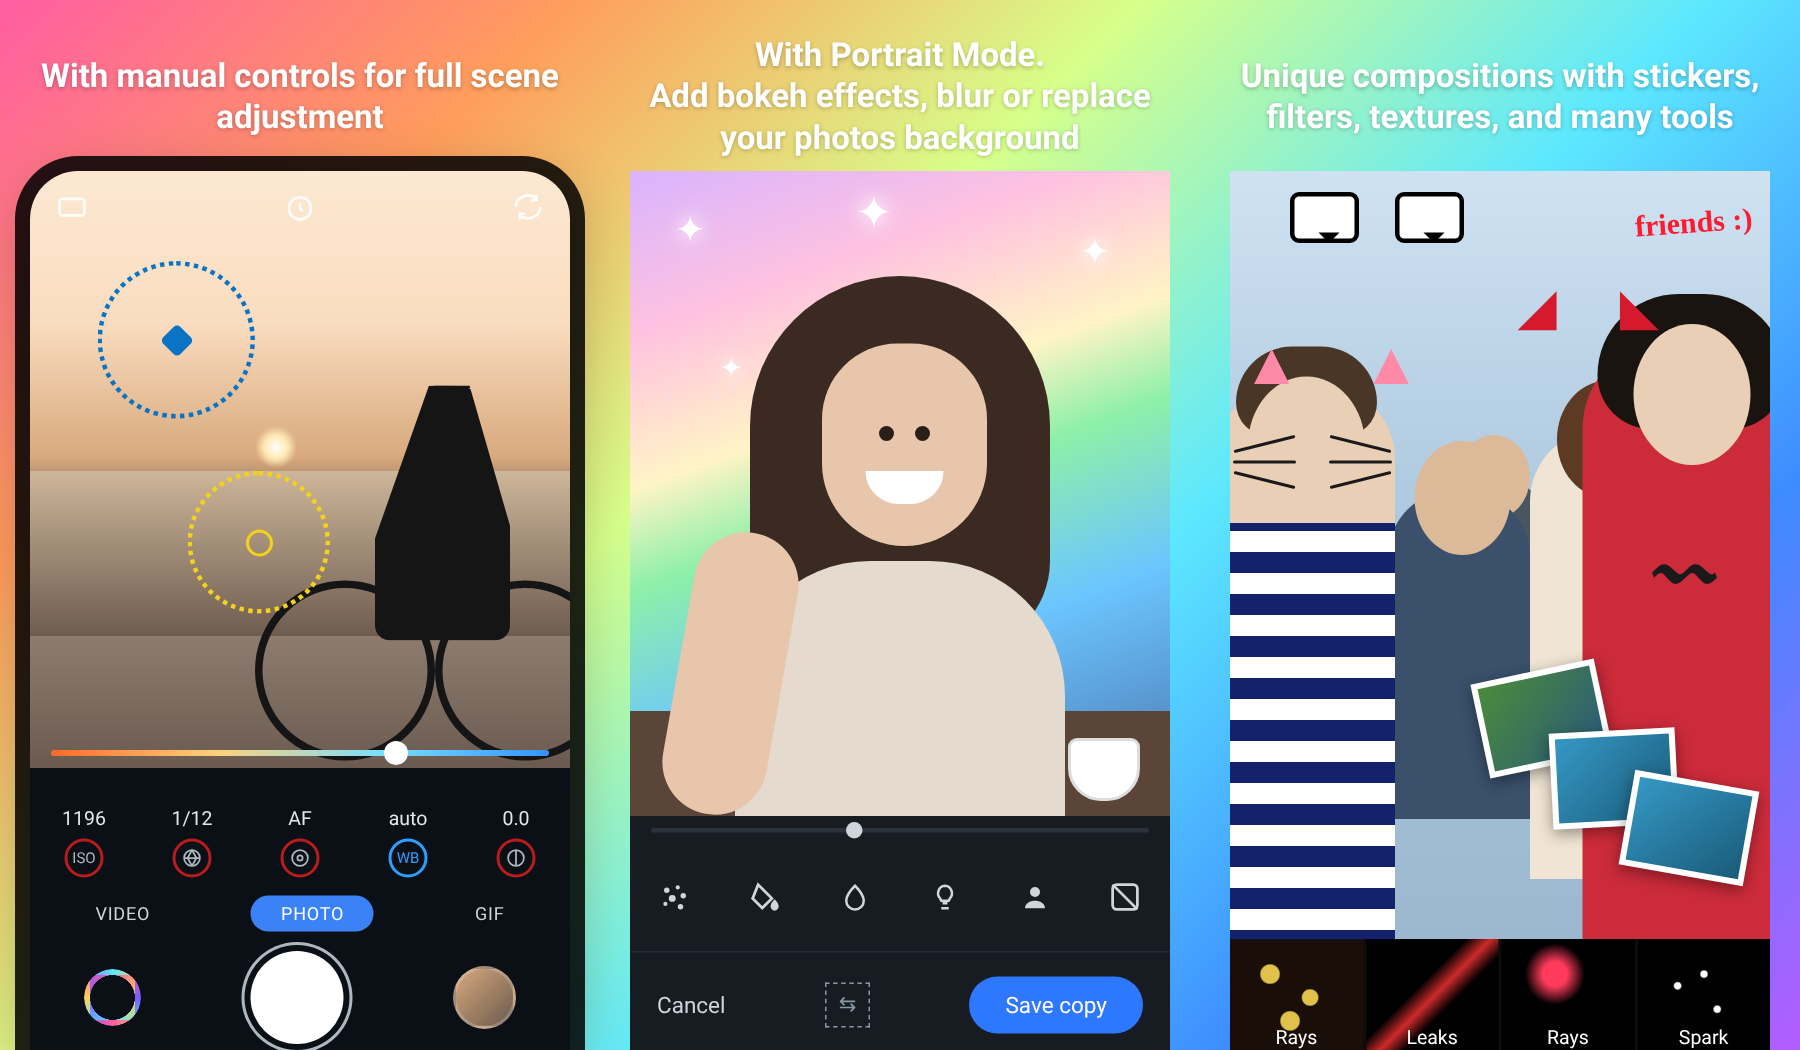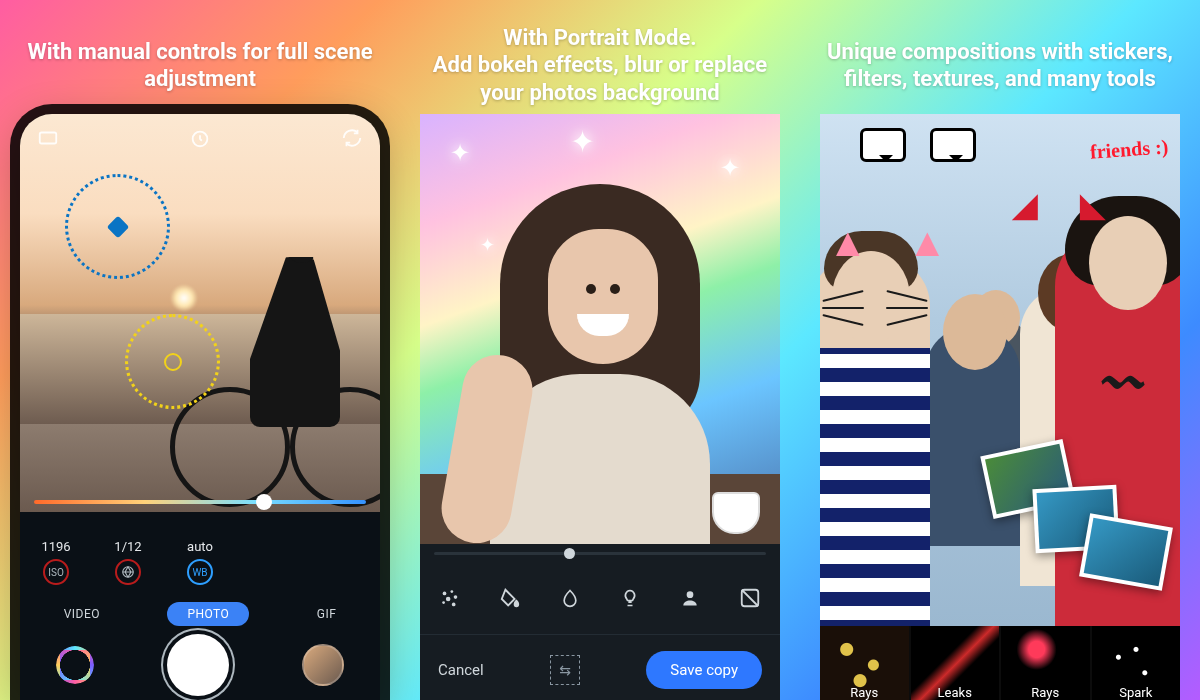--- a/index.html
+++ b/index.html
@@ -31,21 +31,21 @@
 .fr1::after{content:"";position:absolute;left:50%;top:50%;width:16px;height:16px;background:#0a74c4;border-radius:3px;transform:translate(-50%,-50%) rotate(45deg);}
 .fr2{left:105px;top:200px;width:95px;height:95px;border:3px dotted #f2d21a;}
 .fr2::after{content:"";position:absolute;left:50%;top:50%;width:14px;height:14px;border:2px solid #f2d21a;border-radius:50%;transform:translate(-50%,-50%);}
 .temp-bar{position:absolute;left:14px;right:14px;bottom:8px;height:4px;border-radius:2px;background:linear-gradient(90deg,#ff6a2a,#ffd27a,#7adfff,#3592ff);}
 .temp-dot{position:absolute;bottom:4px;left:66%;width:12px;height:12px;border-radius:50%;background:#fff;box-shadow:0 0 0 2px #fff;}
 .cam-ctrl{background:#0a1016;height:80px;display:grid;grid-template-columns:repeat(5,1fr);color:#fff;font-size:12px;}
 .cc{display:flex;flex-direction:column;align-items:center;justify-content:center;gap:5px;}
 .cc .v{font-size:13px;color:#e4e7ea;margin-top:20px;}
 .cc .ico{width:26px;height:26px;border:2px solid #b91c1c;border-radius:50%;display:flex;align-items:center;justify-content:center;font-size:10px;color:#aeb8bf;}
 .cc.active .ico{border-color:#2e9fff;color:#2e9fff;}
-.mode-row{background:#0a1016;height:34px;display:flex;align-items:flex-end;justify-content:space-around;color:#cfd6db;font-size:12px;letter-spacing:.5px;}
+.mode-row{background:#0a1016;height:34px;display:flex;align-items:center;justify-content:space-around;color:#cfd6db;font-size:12px;letter-spacing:.5px;}
 .mode-row .m{padding:5px 20px;border-radius:14px;}
 .mode-row .m.active{background:#3b82f6;color:#fff;}
 .shutter-row{background:#0a1016;height:78px;display:flex;align-items:center;justify-content:space-around;}
 .shutter{width:62px;height:62px;border-radius:50%;background:#fff;box-shadow:0 0 0 4px #0a1016,0 0 0 6px #aeb8bf;}
 .ring-ico{width:38px;height:38px;border-radius:50%;border:4px solid transparent;background:conic-gradient(#ff5da2,#ffcf5c,#5ce8ff,#7a5cff,#ff5da2);-webkit-mask:radial-gradient(circle,transparent 55%,#000 56%);mask:radial-gradient(circle,transparent 55%,#000 56%);}
 .thumb{width:42px;height:42px;border-radius:50%;background:linear-gradient(135deg,#d8a97d,#6b5a4f);border:2px solid #fff3;}
 
 
 .portrait-img{height:430px;background:linear-gradient(160deg,#d9b3ff 0%, #ffc2e0 20%, #fff4c6 38%, #8ef0a8 50%, #6bc5ff 70%, #4a6fa8 100%);position:relative;overflow:hidden;}
 .sparkle{position:absolute;color:#fff;font-size:24px;text-shadow:0 0 12px #fff,0 0 20px #fff;}
@@ -148,23 +148,41 @@
       </div>
       <div class="cc">
         <span class="v">1/12</span>
         <span class="ico">
             <svg width="14" height="14" viewBox="0 0 24 24" fill="none" stroke="currentColor" stroke-width="2">
               <circle cx="12" cy="12" r="9"></circle>
               <path d="M12 3l5 9M12 3l-5 9M3 12h18M7 12l5 9M17 12l-5 9"></path>
             </svg>
           </span>
       </div>
+      <div class="cc">
+        <span class="v">AF</span>
+        <span class="ico">
+            <svg width="14" height="14" viewBox="0 0 24 24" fill="none" stroke="currentColor" stroke-width="2">
+              <circle cx="12" cy="12" r="3"></circle>
+              <circle cx="12" cy="12" r="9"></circle>
+            </svg>
+          </span>
+      </div>
       <div class="cc active">
         <span class="v">auto</span>
         <span class="ico">WB</span>
+      </div>
+      <div class="cc">
+        <span class="v">0.0</span>
+        <span class="ico">
+            <svg width="14" height="14" viewBox="0 0 24 24" fill="none" stroke="currentColor" stroke-width="2">
+              <circle cx="12" cy="12" r="9"></circle>
+              <path d="M12 3v18"></path>
+            </svg>
+          </span>
       </div>
     </div>
 
     <div class="mode-row">
       <div class="m">VIDEO</div>
       <div class="m active">PHOTO</div>
       <div class="m">GIF</div>
     </div>
 
     <div class="shutter-row">

